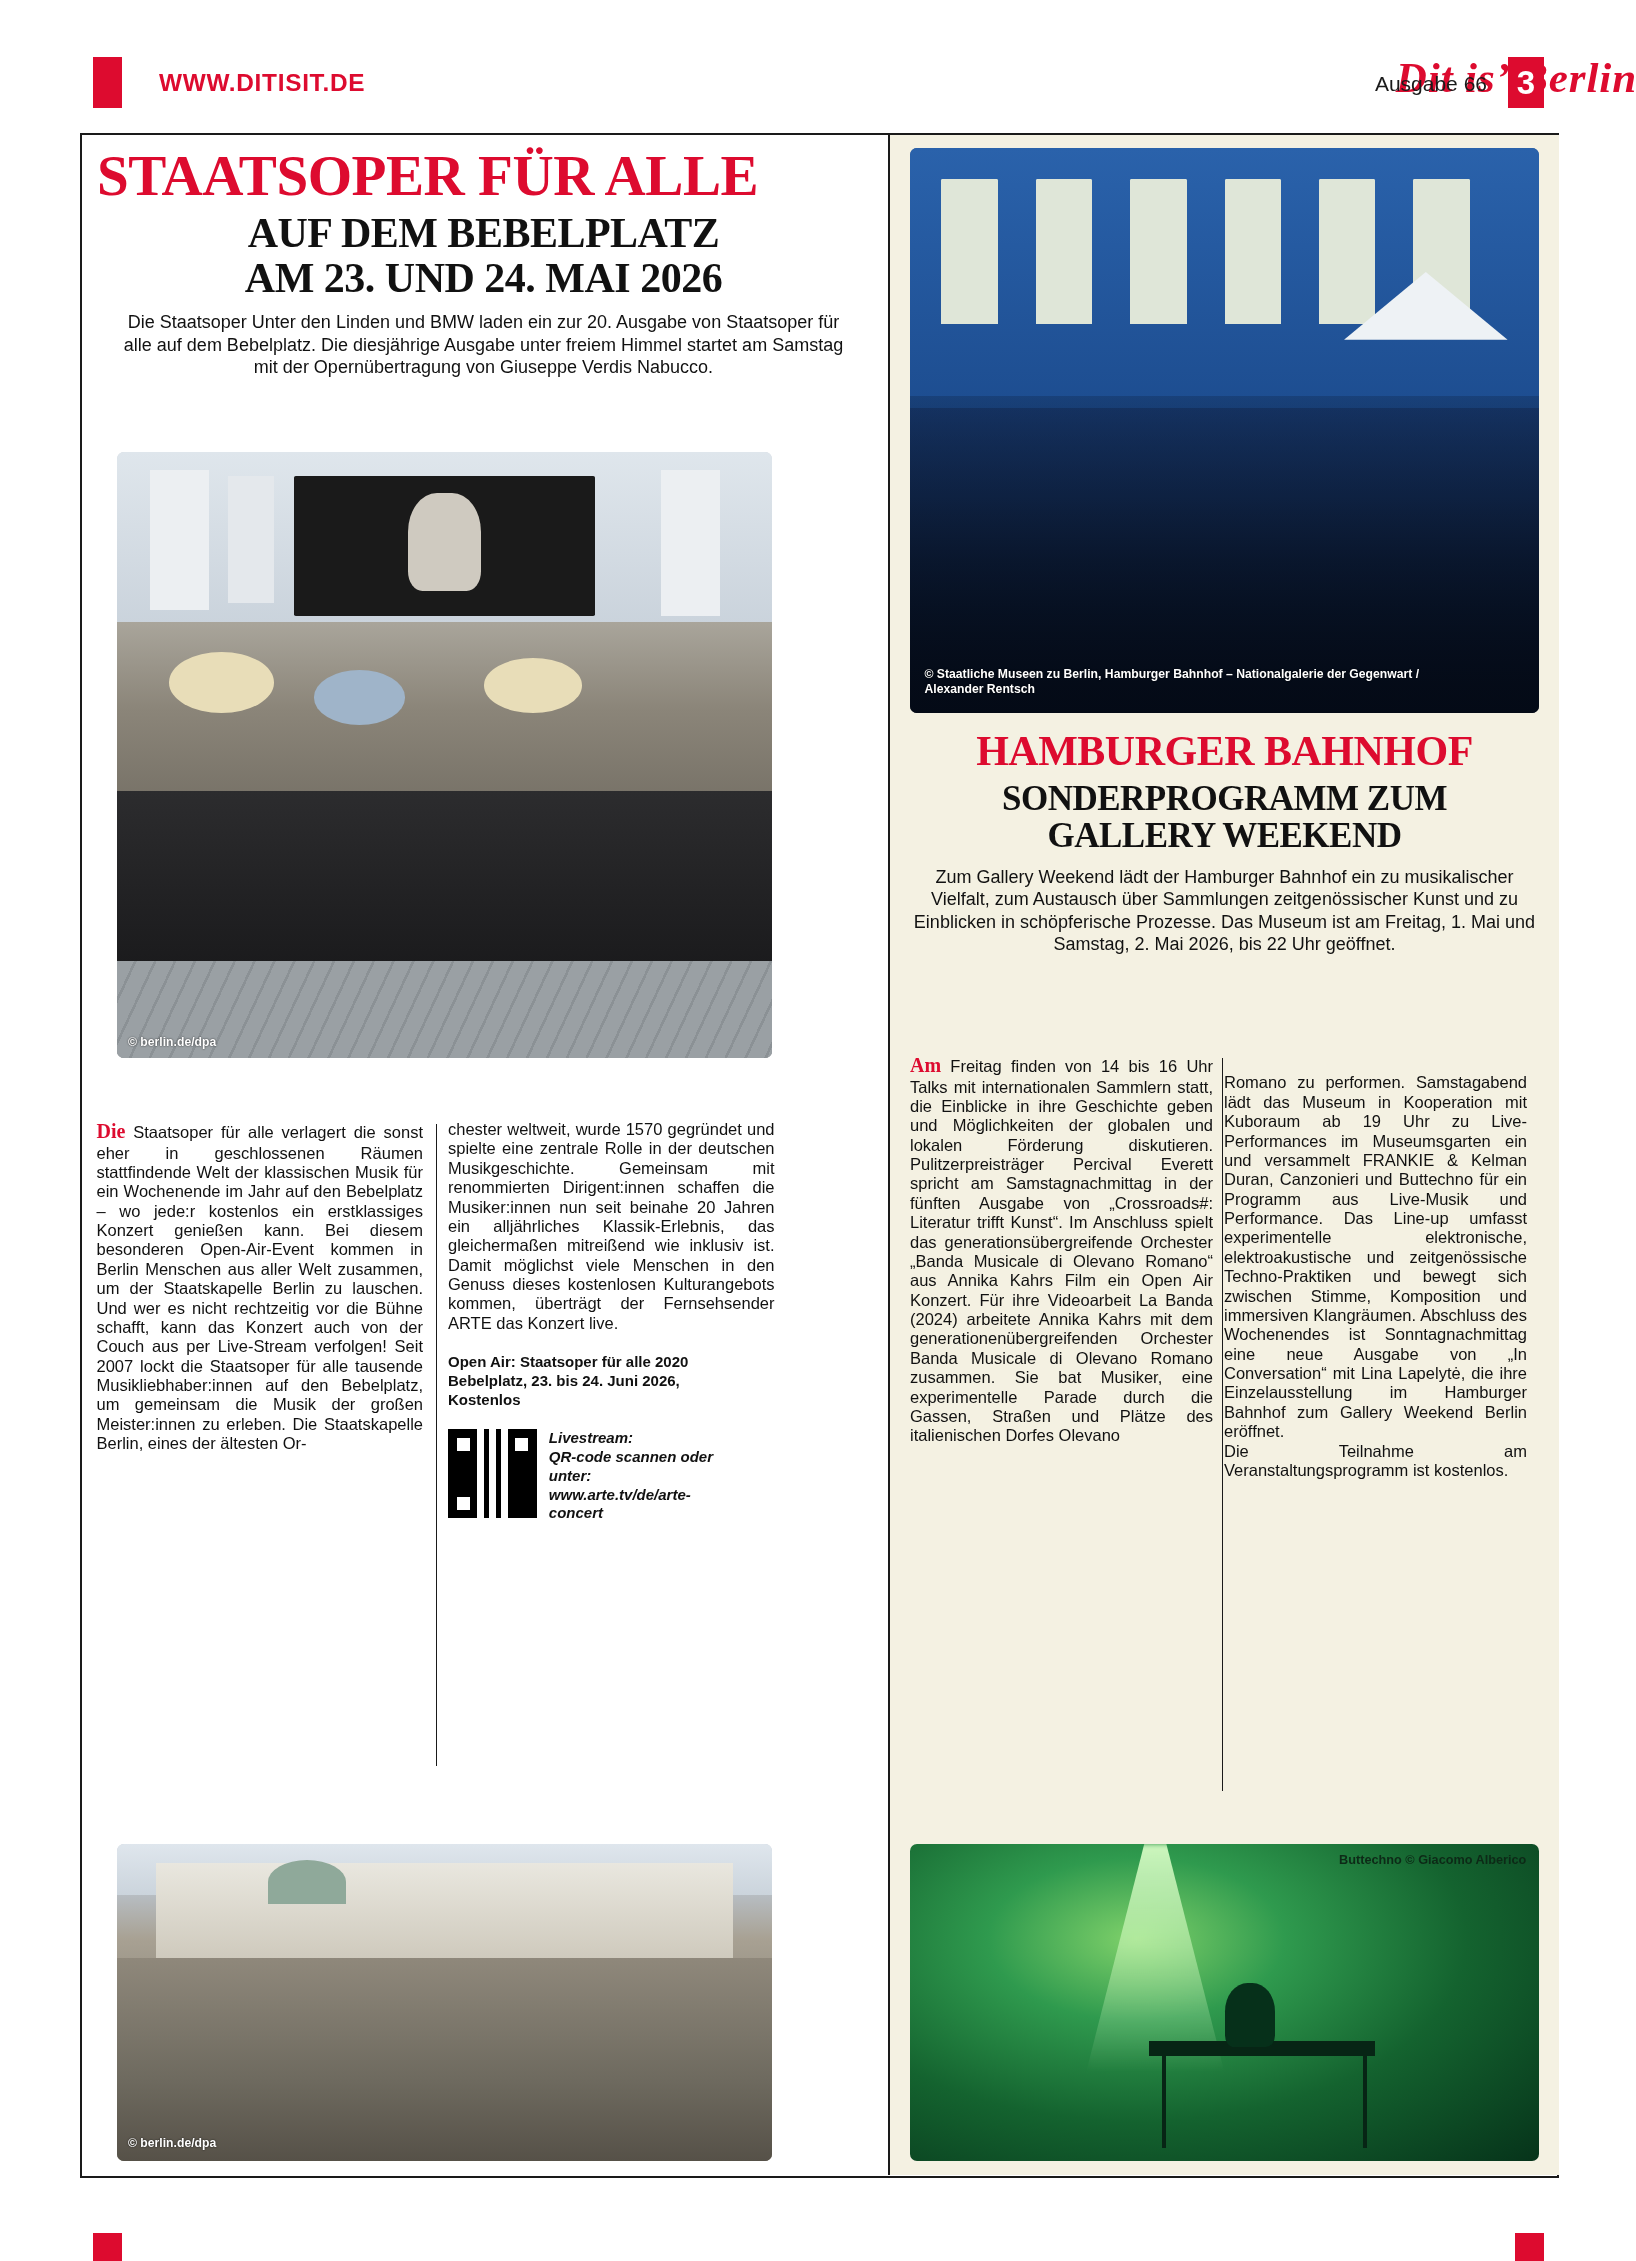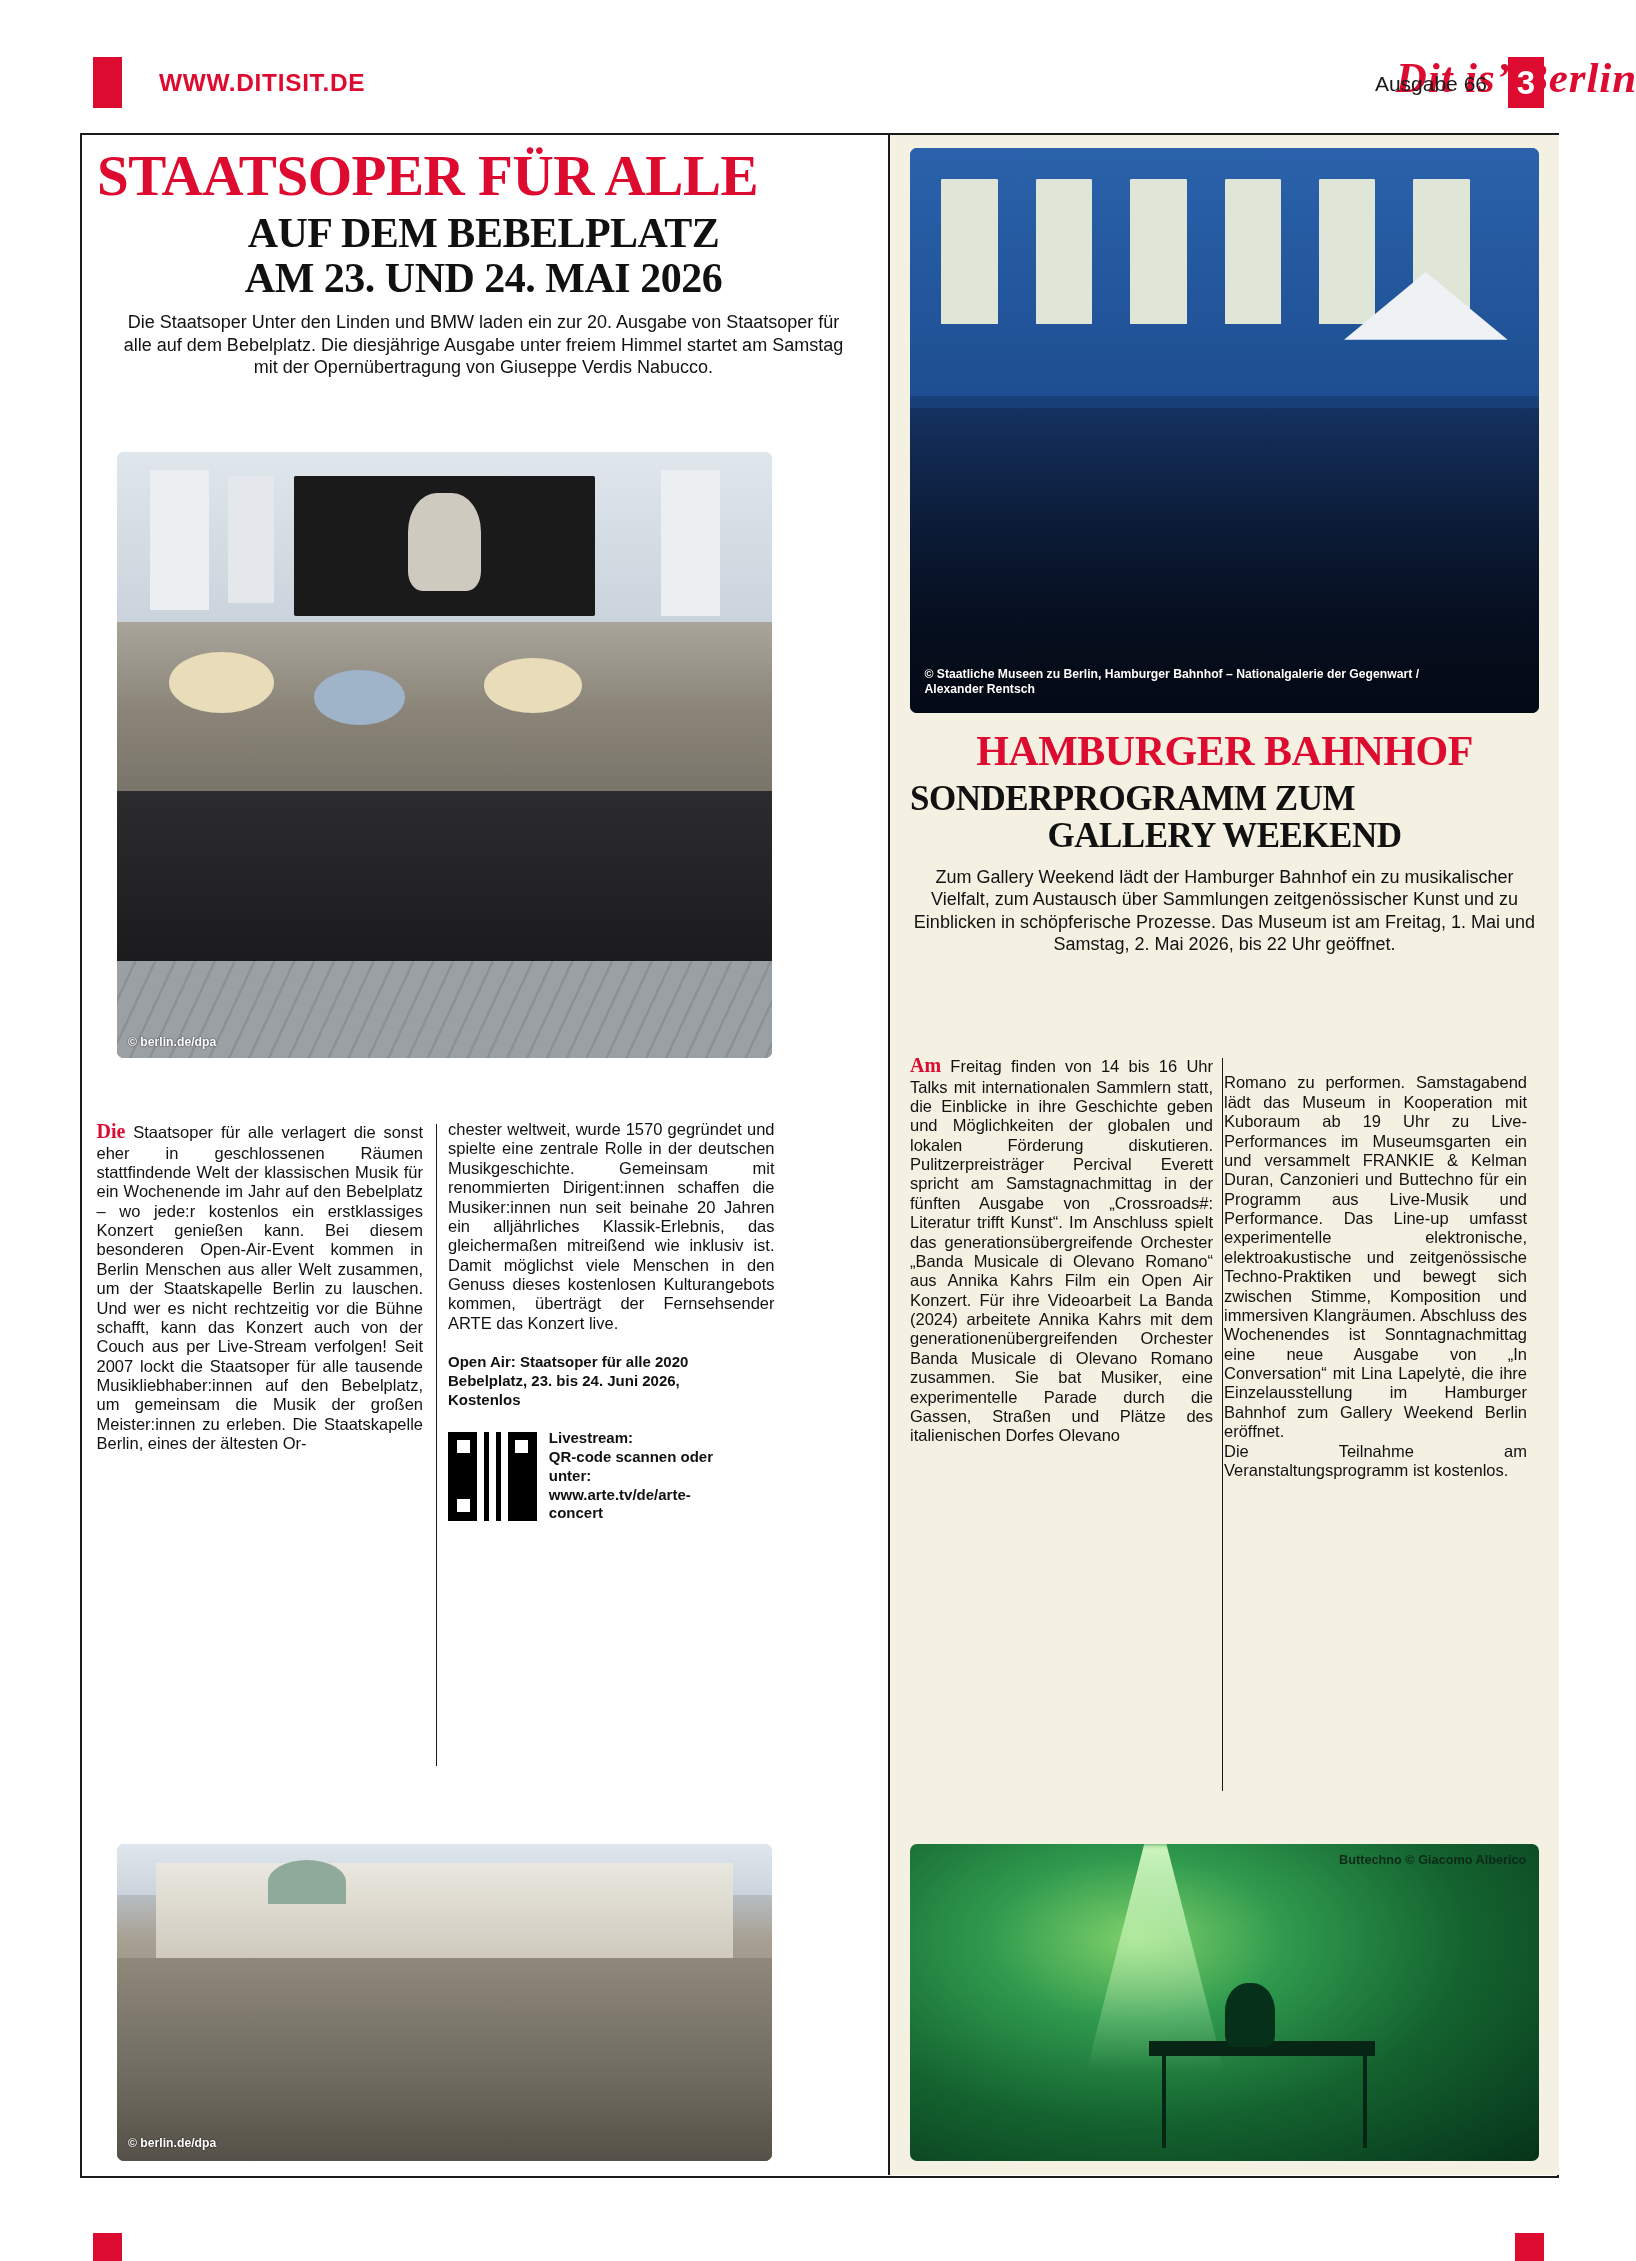--- a/index.html
+++ b/index.html
@@ -100,21 +100,21 @@
   .p4-fig{position:absolute;left:50%;top:44%;width:8%;height:20%;background:#06301a;border-radius:45% 45% 18% 18%;}
 
   
   .body-cols{position:absolute;display:flex;}
   .bcol{font-size:16.5px;line-height:1.175;color:#111;text-align:justify;
         hyphens:none;}
   .bcol p{margin:0;}
   .dropcap{font-family:"Liberation Serif", serif;font-weight:700;color:#dd0b2f;font-size:20px;}
 
   .info{font-size:15px;font-weight:700;line-height:1.25;color:#111;}
-  .qrwrap{display:flex;gap:11.8px;align-items:center;}
+  .qrwrap{display:flex;gap:11.8px;align-items:flex-start;font-style:italic;}
   .qr{width:89px;height:89px;flex:none;
       background:
         linear-gradient(90deg,#000 0 33%,#fff 33% 40%,#000 40% 46%,#fff 46% 54%,#000 54% 60%,#fff 60% 67%,#000 67% 100%),
         #fff;
       position:relative;overflow:hidden;}
   .qr::before,.qr::after{content:"";position:absolute;width:25px;height:25px;background:#fff;
       border:6.3px solid #000;box-sizing:border-box;}
   .qr::before{left:2.7px;top:2.7px;}
   .qr::after{right:2.7px;top:2.7px;}
   .qr i{position:absolute;left:2.7px;bottom:2.7px;width:25px;height:25px;background:#fff;border:6.3px solid #000;box-sizing:border-box;}
@@ -209,21 +209,21 @@
           <div class="p3-win" style="left:65%;top:12%;width:9%;height:56%"></div>
           <div class="p3-win" style="left:80%;top:12%;width:9%;height:56%"></div>
         </div>
         <div class="p3-tent"></div>
         <div class="p3-crowd"></div>
         <div class="credit" style="left:14.5px;bottom:16.3px;width:82%">© Staatliche Museen zu Berlin, Hamburger Bahnhof – Nationalgalerie der Gegenwart / Alexander Rentsch</div>
       </div>
 
       <div style="position:absolute;left:22px;top:595px;width:629px;">
         <div class="h-red" style="font-size:42px;text-align:center">HAMBURGER BAHNHOF</div>
-        <div class="h-blk" style="font-size:35px;margin-top:8.1px">SONDERPROGRAMM ZUM</div>
+        <div class="h-blk" style="font-size:35px;text-align:center;margin-top:8.1px">SONDERPROGRAMM ZUM</div>
         <div class="h-blk" style="font-size:35px;text-align:center;margin-top:1.8px">GALLERY WEEKEND</div>
         <div class="lead" style="margin:11.8px 3.6px 0 3.6px">Zum Gallery Weekend lädt der Hamburger Bahnhof ein zu musikalischer Vielfalt, zum Austausch über Sammlungen zeitgenössischer Kunst und zu Einblicken in schöpferische Prozesse. Das Museum ist am Freitag, 1. Mai und Samstag, 2. Mai 2026, bis 22 Uhr geöffnet.</div>
       </div>
 
       <div class="body-cols" style="left:22px;top:919px;width:629px;gap:11px">
         <div class="bcol" style="width:303px">
           <p><span class="dropcap">Am</span><span> Freitag finden von 14 bis 16 Uhr Talks mit internationalen Sammlern statt, die Einblicke in ihre Geschichte geben und Möglichkeiten der globalen und lokalen Förderung diskutieren. Pulitzerpreisträger Percival Everett spricht am Samstagnachmittag in der fünften Ausgabe von „Crossroads#: Literatur trifft Kunst“. Im Anschluss spielt das generationsübergreifende Orchester „Banda Musicale di Olevano Romano“ aus Annika Kahrs Film ein Open Air Konzert. Für ihre Videoarbeit La Banda (2024) arbeitete Annika Kahrs mit dem generationenübergreifenden Orchester Banda Musicale di Olevano Romano zusammen. Sie bat Musiker, eine experimentelle Parade durch die Gassen, Straßen und Plätze des italienischen Dorfes Olevano</span></p>
         </div>
         <div class="bcol" style="width:303px;white-space:pre-line">
           <p>Romano zu performen. Samstagabend lädt das Museum in Kooperation mit Kuboraum ab 19 Uhr zu Live-Performances im Museumsgarten ein und versammelt FRANKIE &amp; Kelman Duran, Canzonieri und Buttechno für ein Programm aus Live-Musik und Performance. Das Line-up umfasst experimentelle elektronische, elektroakustische und zeitgenössische Techno-Praktiken und bewegt sich zwischen Stimme, Komposition und immersiven Klangräumen. Abschluss des Wochenendes ist Sonntagnachmittag eine neue Ausgabe von „In Conversation“ mit Lina Lapelytė, die ihre Einzelausstellung im Hamburger Bahnhof zum Gallery Weekend Berlin eröffnet.

